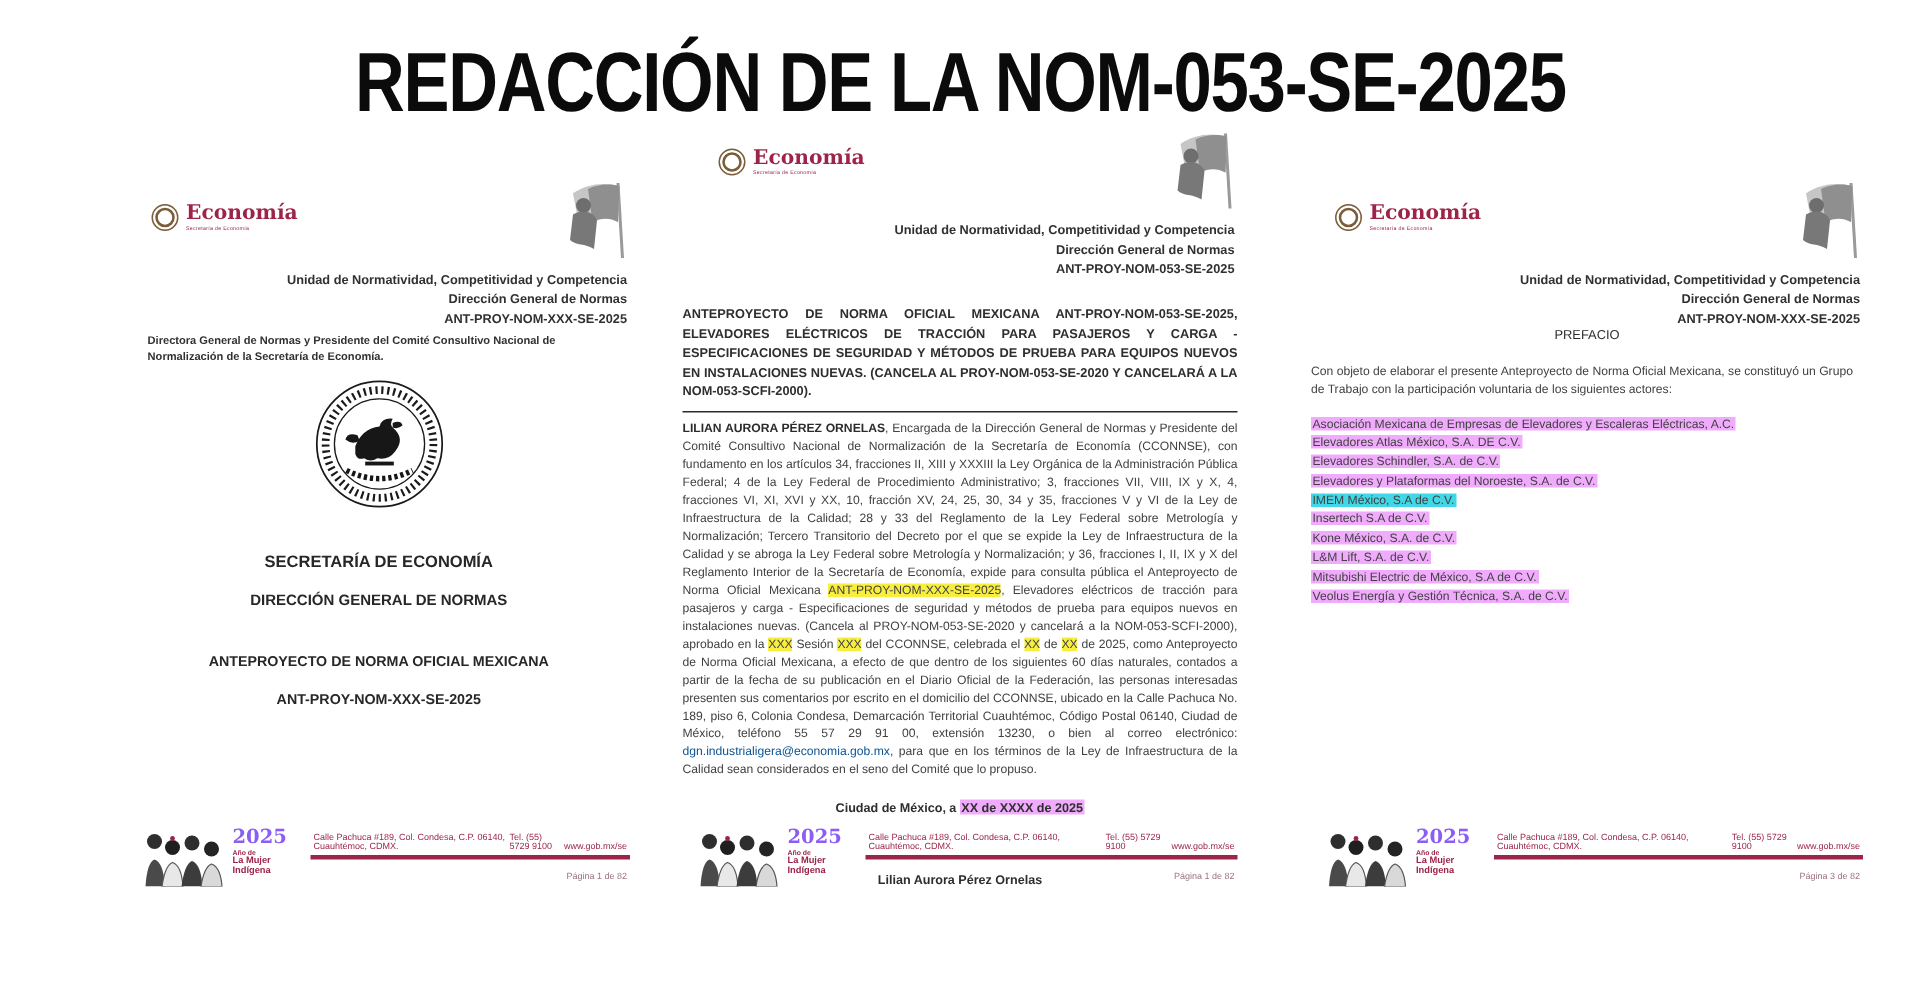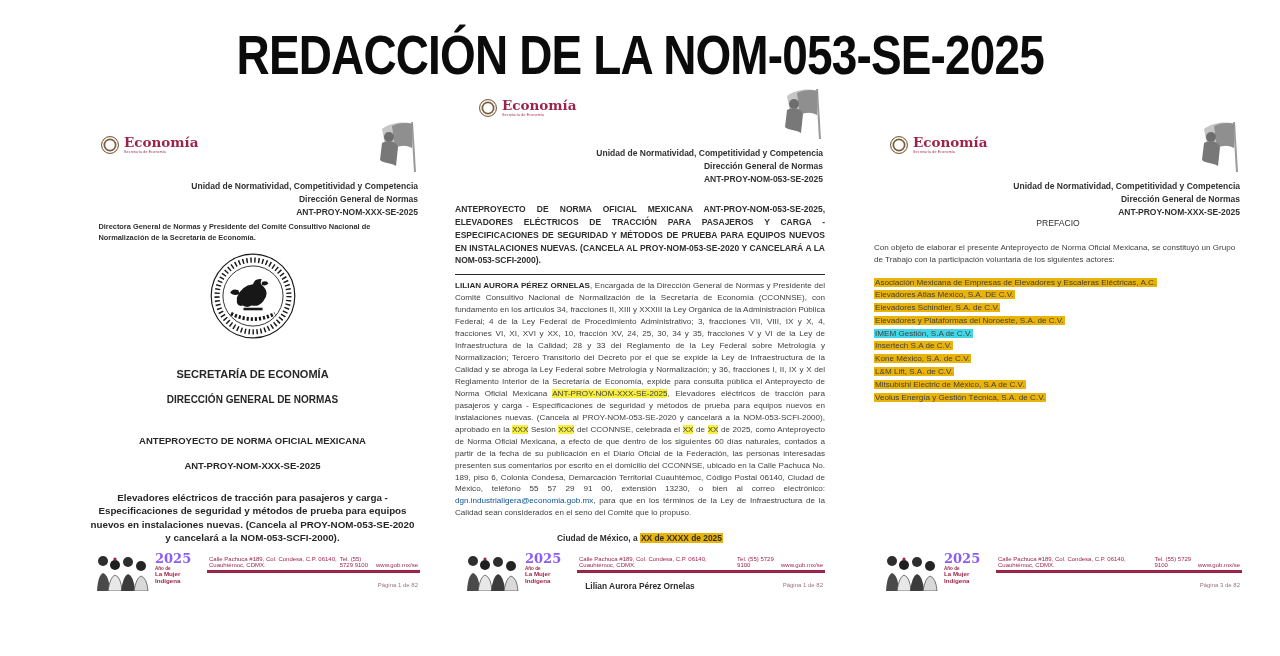--- a/index.html
+++ b/index.html
@@ -50,21 +50,21 @@
   .seg-hl{background:#f8ee3f;}
   .seg-link{color:#0b5394;}
   .date-line{margin-top:14px;text-align:center;font-weight:bold;font-size:8.4px;color:#2e2e2e;}
   .signature{margin-top:38px;text-align:center;font-weight:bold;font-size:8.4px;color:#2e2e2e;}
 
   
   .prefacio{margin-top:0;text-align:center;font-weight:normal;font-size:8.6px;color:#2e2e2e;}
   .intro{margin-top:14px;font-size:8.1px;line-height:1.5;color:#414141;}
   .actors{margin-top:10px;font-size:8.1px;line-height:1.58;color:#414141;}
   .actor-line{white-space:nowrap;}
-  .hl-yellow{background:#eab308;padding:0 1px;}
+  .hl-yellow{background:#f0abfc;padding:0 1px;}
   .hl-cyan{background:#41d7e6;padding:0 1px;}
 
   
   .doc-footer{position:absolute;left:0;bottom:0;width:100%;height:50px;}
   .f-img{position:absolute;left:10px;top:3px;}
   .f-2025{position:absolute;left:70px;top:2px;width:50px;line-height:1.05;}
   .f-year{font-family:"DejaVu Serif",serif;font-weight:bold;font-size:13px;color:#8b5cf6;}
   .f-cap1{font-size:4.6px;font-weight:bold;color:#9d2449;margin-top:1px;}
   .f-cap2{font-size:6.2px;font-weight:bold;color:#9d2449;}
   .f-right{position:absolute;left:122px;right:0;top:6px;}
@@ -118,21 +118,20 @@
         <path d="M40 52 q-9 -3 -11 4 q6 5 13 1 z" fill="#171717"></path>
         <rect x="47" y="76" width="26" height="3.5" fill="#171717"></rect>
         <path d="M30 84 q30 15 60 0" stroke="#171717" stroke-width="5" stroke-dasharray="3 2.6" fill="none"></path>
       </svg>
     </div>
 
     <div class="sec-econ">SECRETARÍA DE ECONOMÍA</div>
     <div class="dir-gen">DIRECCIÓN GENERAL DE NORMAS</div>
     <div class="antep">ANTEPROYECTO DE NORMA OFICIAL MEXICANA</div>
     <div class="code-line">ANT-PROY-NOM-XXX-SE-2025</div>
-    <div class="title-para">Elevadores eléctricos de tracción para pasajeros y carga - Especificaciones de seguridad y métodos de prueba para equipos nuevos en instalaciones nuevas. (Cancela al PROY-NOM-053-SE-2020 y cancelará a la NOM-053-SCFI-2000).</div>
 
     <div class="doc-footer">
       <span class="f-img">
         <svg width="54" height="38" viewBox="0 0 54 38">
           <circle cx="8" cy="8" r="5" fill="#2e2e2e"></circle>
             <path d="M2 38 q1 -16 6 -18 q6 2 7 18 z" fill="#4a4a4a"></path>
           <circle cx="20" cy="12" r="5" fill="#1f1f1f"></circle>
             <path d="M13 38 q2 -14 7 -16 q6 2 7 16 z" fill="#e8e8e8" stroke="#555" stroke-width="0.8"></path>
           <circle cx="33" cy="9" r="5" fill="#2e2e2e"></circle>
             <path d="M26 38 q2 -15 7 -17 q6 2 7 17 z" fill="#3c3c3c"></path>
@@ -247,21 +246,21 @@
       <div>Dirección General de Normas</div>
       <div>ANT-PROY-NOM-XXX-SE-2025</div>
     </div>
     <div class="prefacio">PREFACIO</div>
     <div class="intro">Con objeto de elaborar el presente Anteproyecto de Norma Oficial Mexicana, se constituyó un Grupo de Trabajo con la participación voluntaria de los siguientes actores:</div>
     <div class="actors">
         <div class="actor-line"><span class="hl-yellow">Asociación Mexicana de Empresas de Elevadores y Escaleras Eléctricas, A.C.</span></div>
         <div class="actor-line"><span class="hl-yellow">Elevadores Atlas México, S.A. DE C.V.</span></div>
         <div class="actor-line"><span class="hl-yellow">Elevadores Schindler, S.A. de C.V.</span></div>
         <div class="actor-line"><span class="hl-yellow">Elevadores y Plataformas del Noroeste, S.A. de C.V.</span></div>
-        <div class="actor-line"><span class="hl-cyan">IMEM Gestión, S.A de C.V.</span></div>
+        <div class="actor-line"><span class="hl-cyan">IMEM México, S.A de C.V.</span></div>
         <div class="actor-line"><span class="hl-yellow">Insertech S.A de C.V.</span></div>
         <div class="actor-line"><span class="hl-yellow">Kone México, S.A. de C.V.</span></div>
         <div class="actor-line"><span class="hl-yellow">L&amp;M Lift, S.A. de C.V.</span></div>
         <div class="actor-line"><span class="hl-yellow">Mitsubishi Electric de México, S.A de C.V.</span></div>
         <div class="actor-line"><span class="hl-yellow">Veolus Energía y Gestión Técnica, S.A. de C.V.</span></div>
       </div>
 
     <div class="doc-footer">
       <span class="f-img">
         <svg width="54" height="38" viewBox="0 0 54 38">

